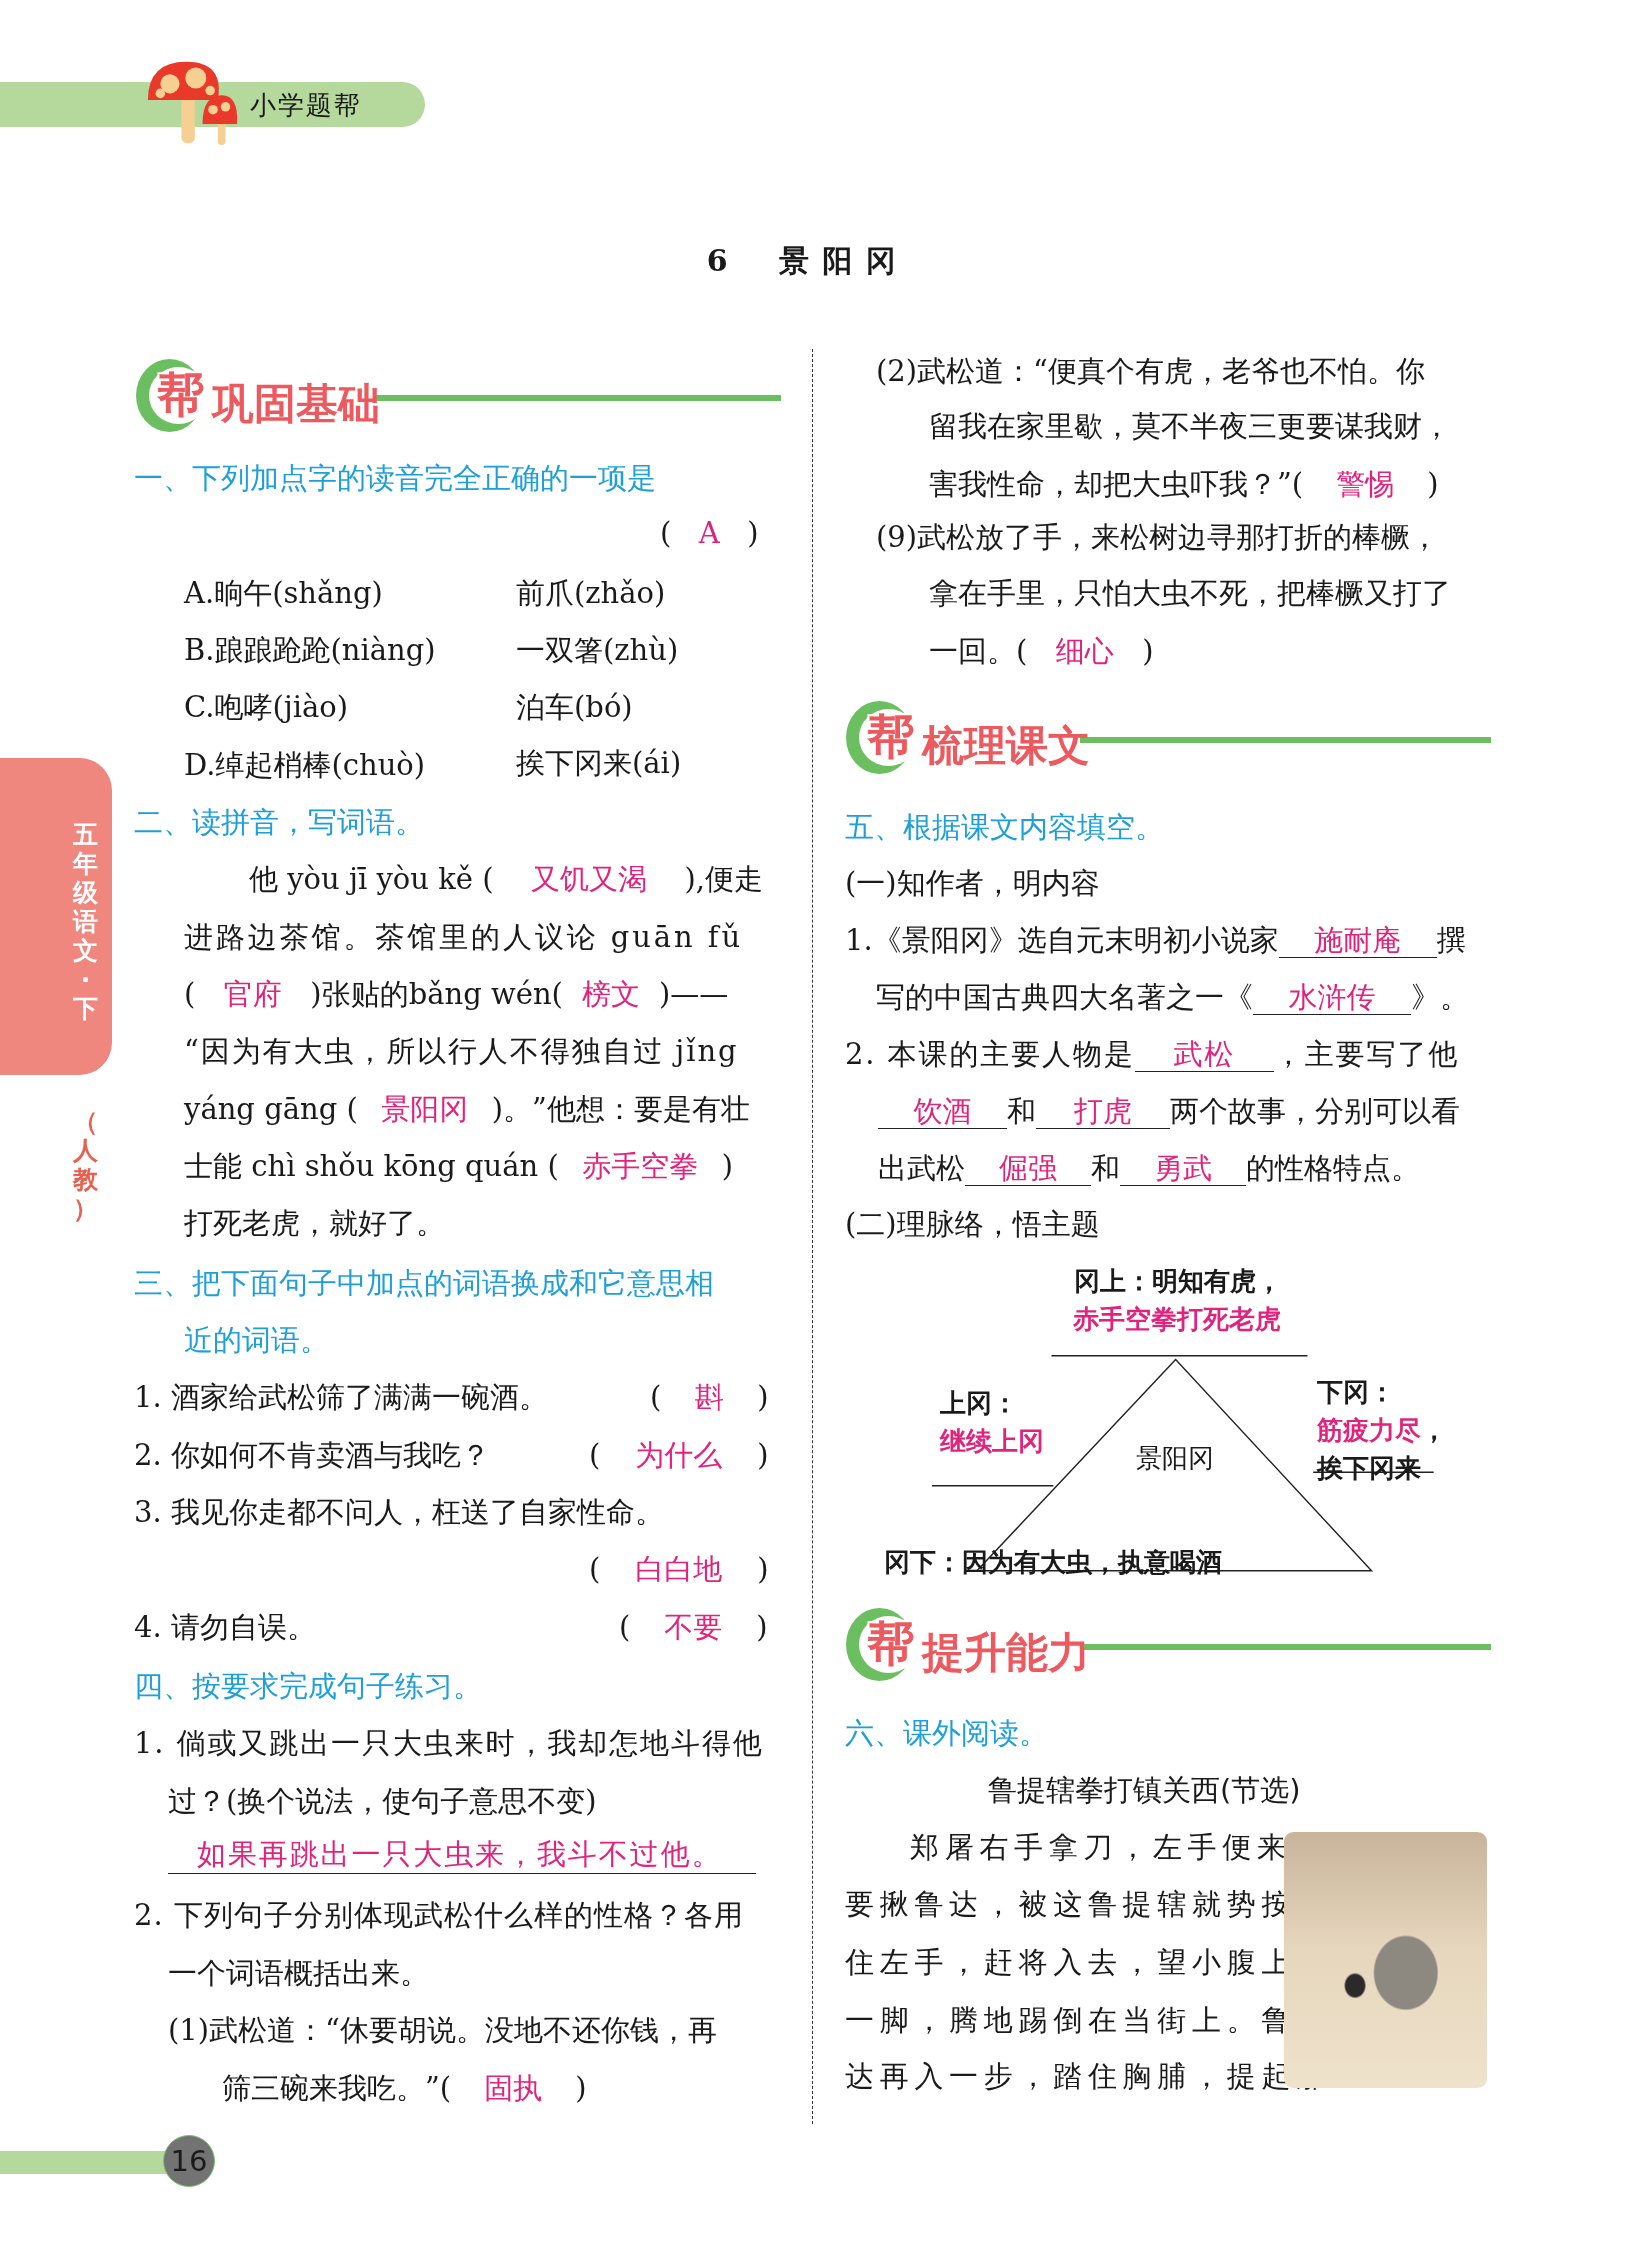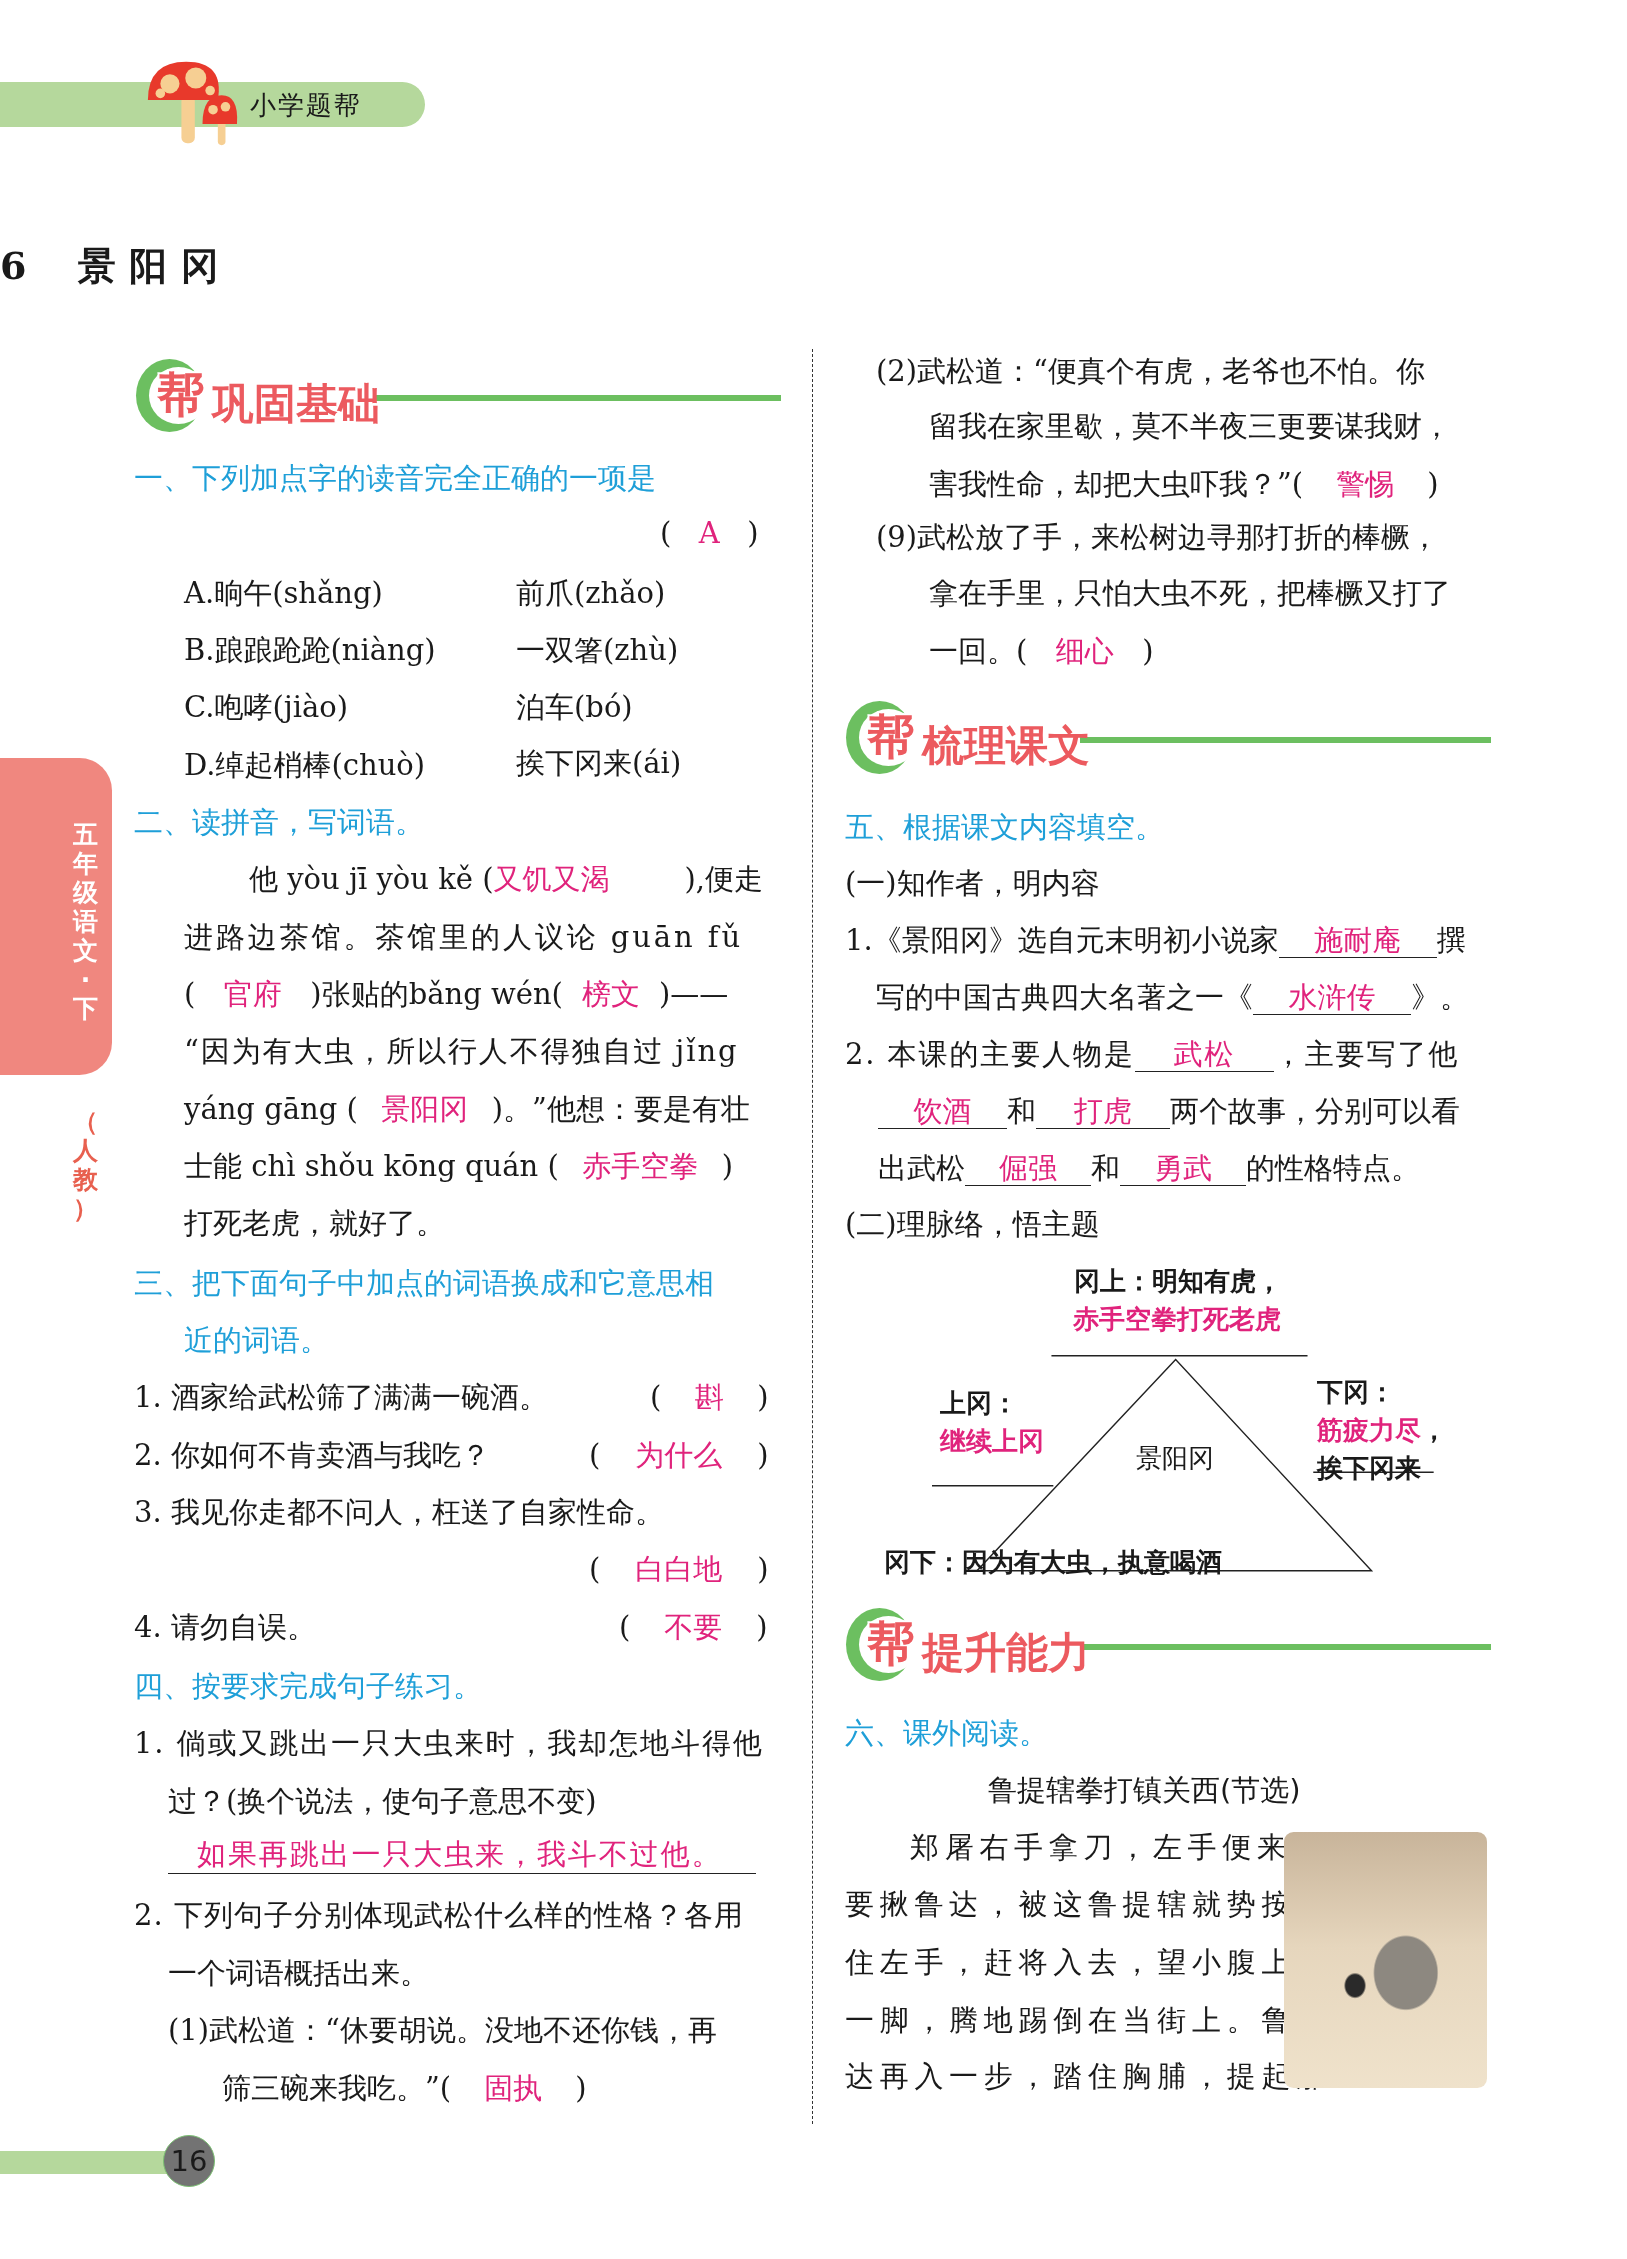--- a/index.html
+++ b/index.html
@@ -4,21 +4,21 @@
 <style>
   html, body { margin:0; padding:0; }
   body { width:1628px; height:2260px; position:relative; background:#ffffff; overflow:hidden;
          font-family: "DejaVu Serif", "Liberation Serif", serif; color:#1a1a1a; }
   .abs { position:absolute; }
   
   .top-bar { left:0; top:82px; width:425px; height:45px; background:#b5d89c; border-radius:0 23px 23px 0; }
   .brand { left:250px; top:88px; font-family:"DejaVu Sans", sans-serif; font-size:26px; color:#1a1a1a; letter-spacing:1.9px; }
   .mush { position:absolute; }
   
-  .title { left:0; width:1616px; top:241px; font-family:"DejaVu Sans", sans-serif; font-weight:bold; font-size:38px; letter-spacing:13.4px; }
+  .title { left:0; width:1616px; top:241px; text-align:center; font-family:"DejaVu Sans", sans-serif; font-weight:bold; font-size:30px; letter-spacing:13.4px; }
   .title .num { font-family:"DejaVu Serif", serif; margin-right:38px; }
   
   .side-tab { left:0; top:758px; width:112px; height:317px; background:#f0877f; border-radius:0 32.5px 32.5px 0; }
   .side-text { left:71px; top:820px; width:29px; color:#fff; font-family:"DejaVu Sans", sans-serif; font-weight:bold; font-size:25px; line-height:29px; text-align:center; }
   .side-sub { left:71px; top:1107px; width:29px; color:#e8604f; font-family:"DejaVu Sans", sans-serif; font-weight:bold; font-size:25px; line-height:29px; text-align:center; }
   
   .divider { left:812px; top:349px; width:0; height:1775px; border-left:1.9px dashed #333; }
   
   .banner { height:76px; }
   .banner .ring { position:absolute; left:0; top:0; width:67px; height:73px; border-radius:50%; background:#6cbf60; }
@@ -94,21 +94,21 @@
 <div class="abs t" style="left:184px;top:574px"><span>A.</span><span>晌午(shǎng)</span></div>
 <div class="abs t" style="left:516px;top:574px">前爪(zhǎo)</div>
 <div class="abs t" style="left:184px;top:631px"><span>B.</span><span>踉踉跄跄(niàng)</span></div>
 <div class="abs t" style="left:516px;top:631px">一双箸(zhù)</div>
 <div class="abs t" style="left:184px;top:688px"><span>C.</span><span>咆哮(jiào)</span></div>
 <div class="abs t" style="left:516px;top:688px">泊车(bó)</div>
 <div class="abs t" style="left:184px;top:746px"><span>D.</span><span>绰起梢棒(chuò)</span></div>
 <div class="abs t" style="left:516px;top:744px">挨下冈来(ái)</div>
 
 <div class="abs q" style="left:134px;top:803px">二、读拼音，写词语。</div>
-<div class="abs t" style="left:249px;top:860px"><span>他 yòu jī yòu kě (</span><span class="ans" style="display:inline-block;width:191px;text-align:left">又饥又渴</span><span>),便走</span></div>
+<div class="abs t" style="left:249px;top:860px"><span>他 yòu jī yòu kě (</span><span class="ans" style="display:inline-block;width:191px;text-align:center">又饥又渴</span><span>),便走</span></div>
 <div class="abs t" style="left:184px;top:918px;letter-spacing:2.9px">进路边茶馆。茶馆里的人议论 guān fǔ</div>
 <div class="abs t" style="left:184px;top:975px"><span>(</span><span class="ans" style="display:inline-block;width:115px;text-align:center">官府</span><span>)张贴的bǎng wén(</span><span class="ans" style="display:inline-block;width:96px;text-align:center">榜文</span><span>)——</span></div>
 <div class="abs t" style="left:184px;top:1032px;letter-spacing:1.9px">“因为有大虫，所以行人不得独自过 jǐng</div>
 <div class="abs t" style="left:184px;top:1090px"><span>yáng gāng (</span><span class="ans" style="display:inline-block;width:134px;text-align:center">景阳冈</span><span>)。”他想：要是有壮</span></div>
 <div class="abs t" style="left:184px;top:1147px"><span>士能 chì shǒu kōng quán (</span><span class="ans" style="display:inline-block;width:163px;text-align:center">赤手空拳</span><span>)</span></div>
 <div class="abs t" style="left:184px;top:1204px">打死老虎，就好了。</div>
 
 <div class="abs q" style="left:134px;top:1264px">三、把下面句子中加点的词语换成和它意思相</div>
 <div class="abs q" style="left:184px;top:1321px">近的词语。</div>
 <div class="abs t" style="left:134px;top:1378px">1. 酒家给武松筛了满满一碗酒。</div>

